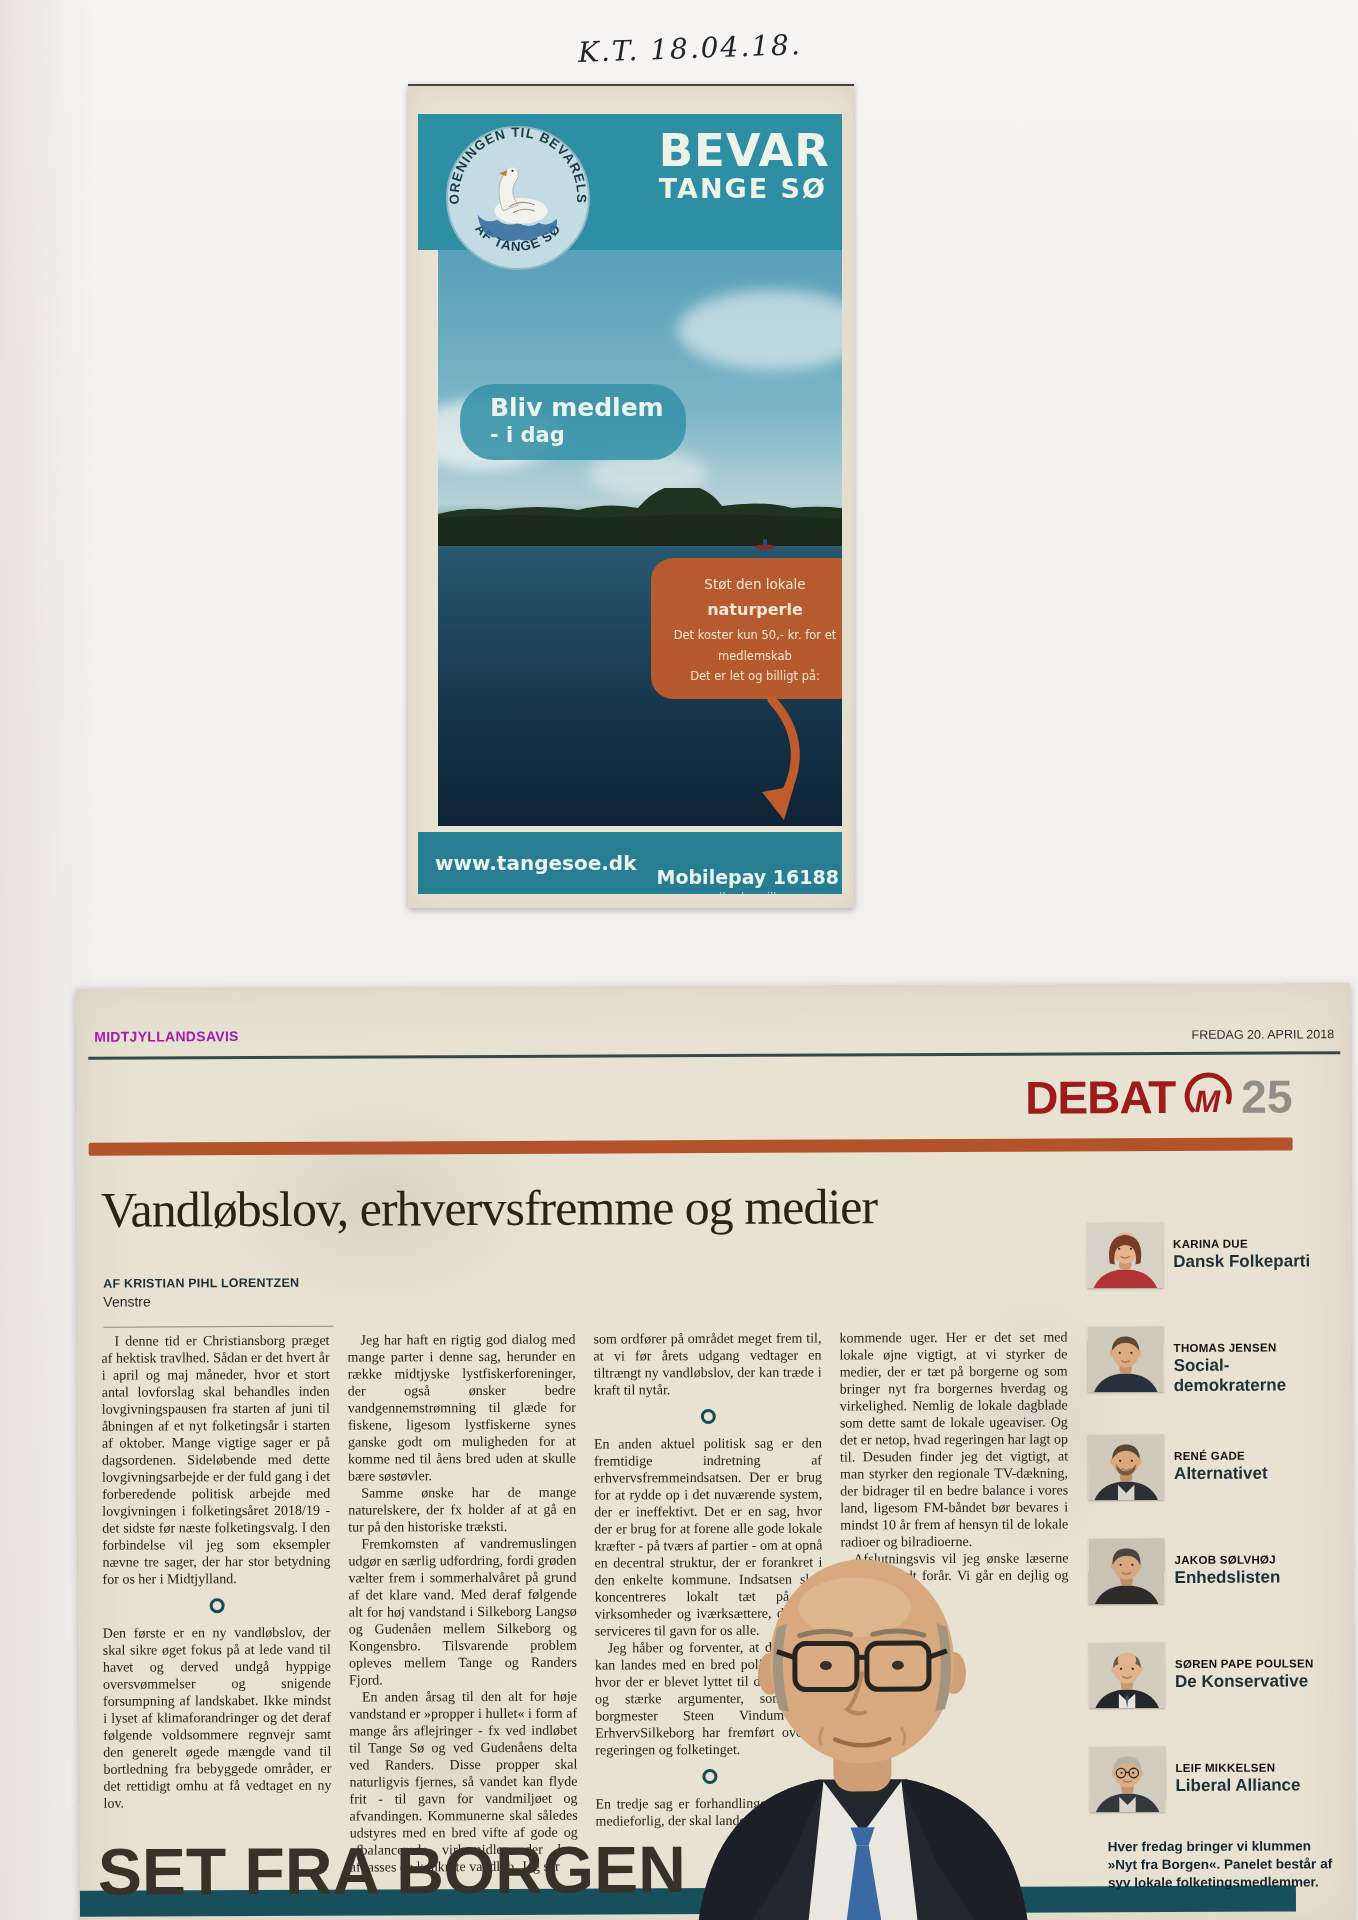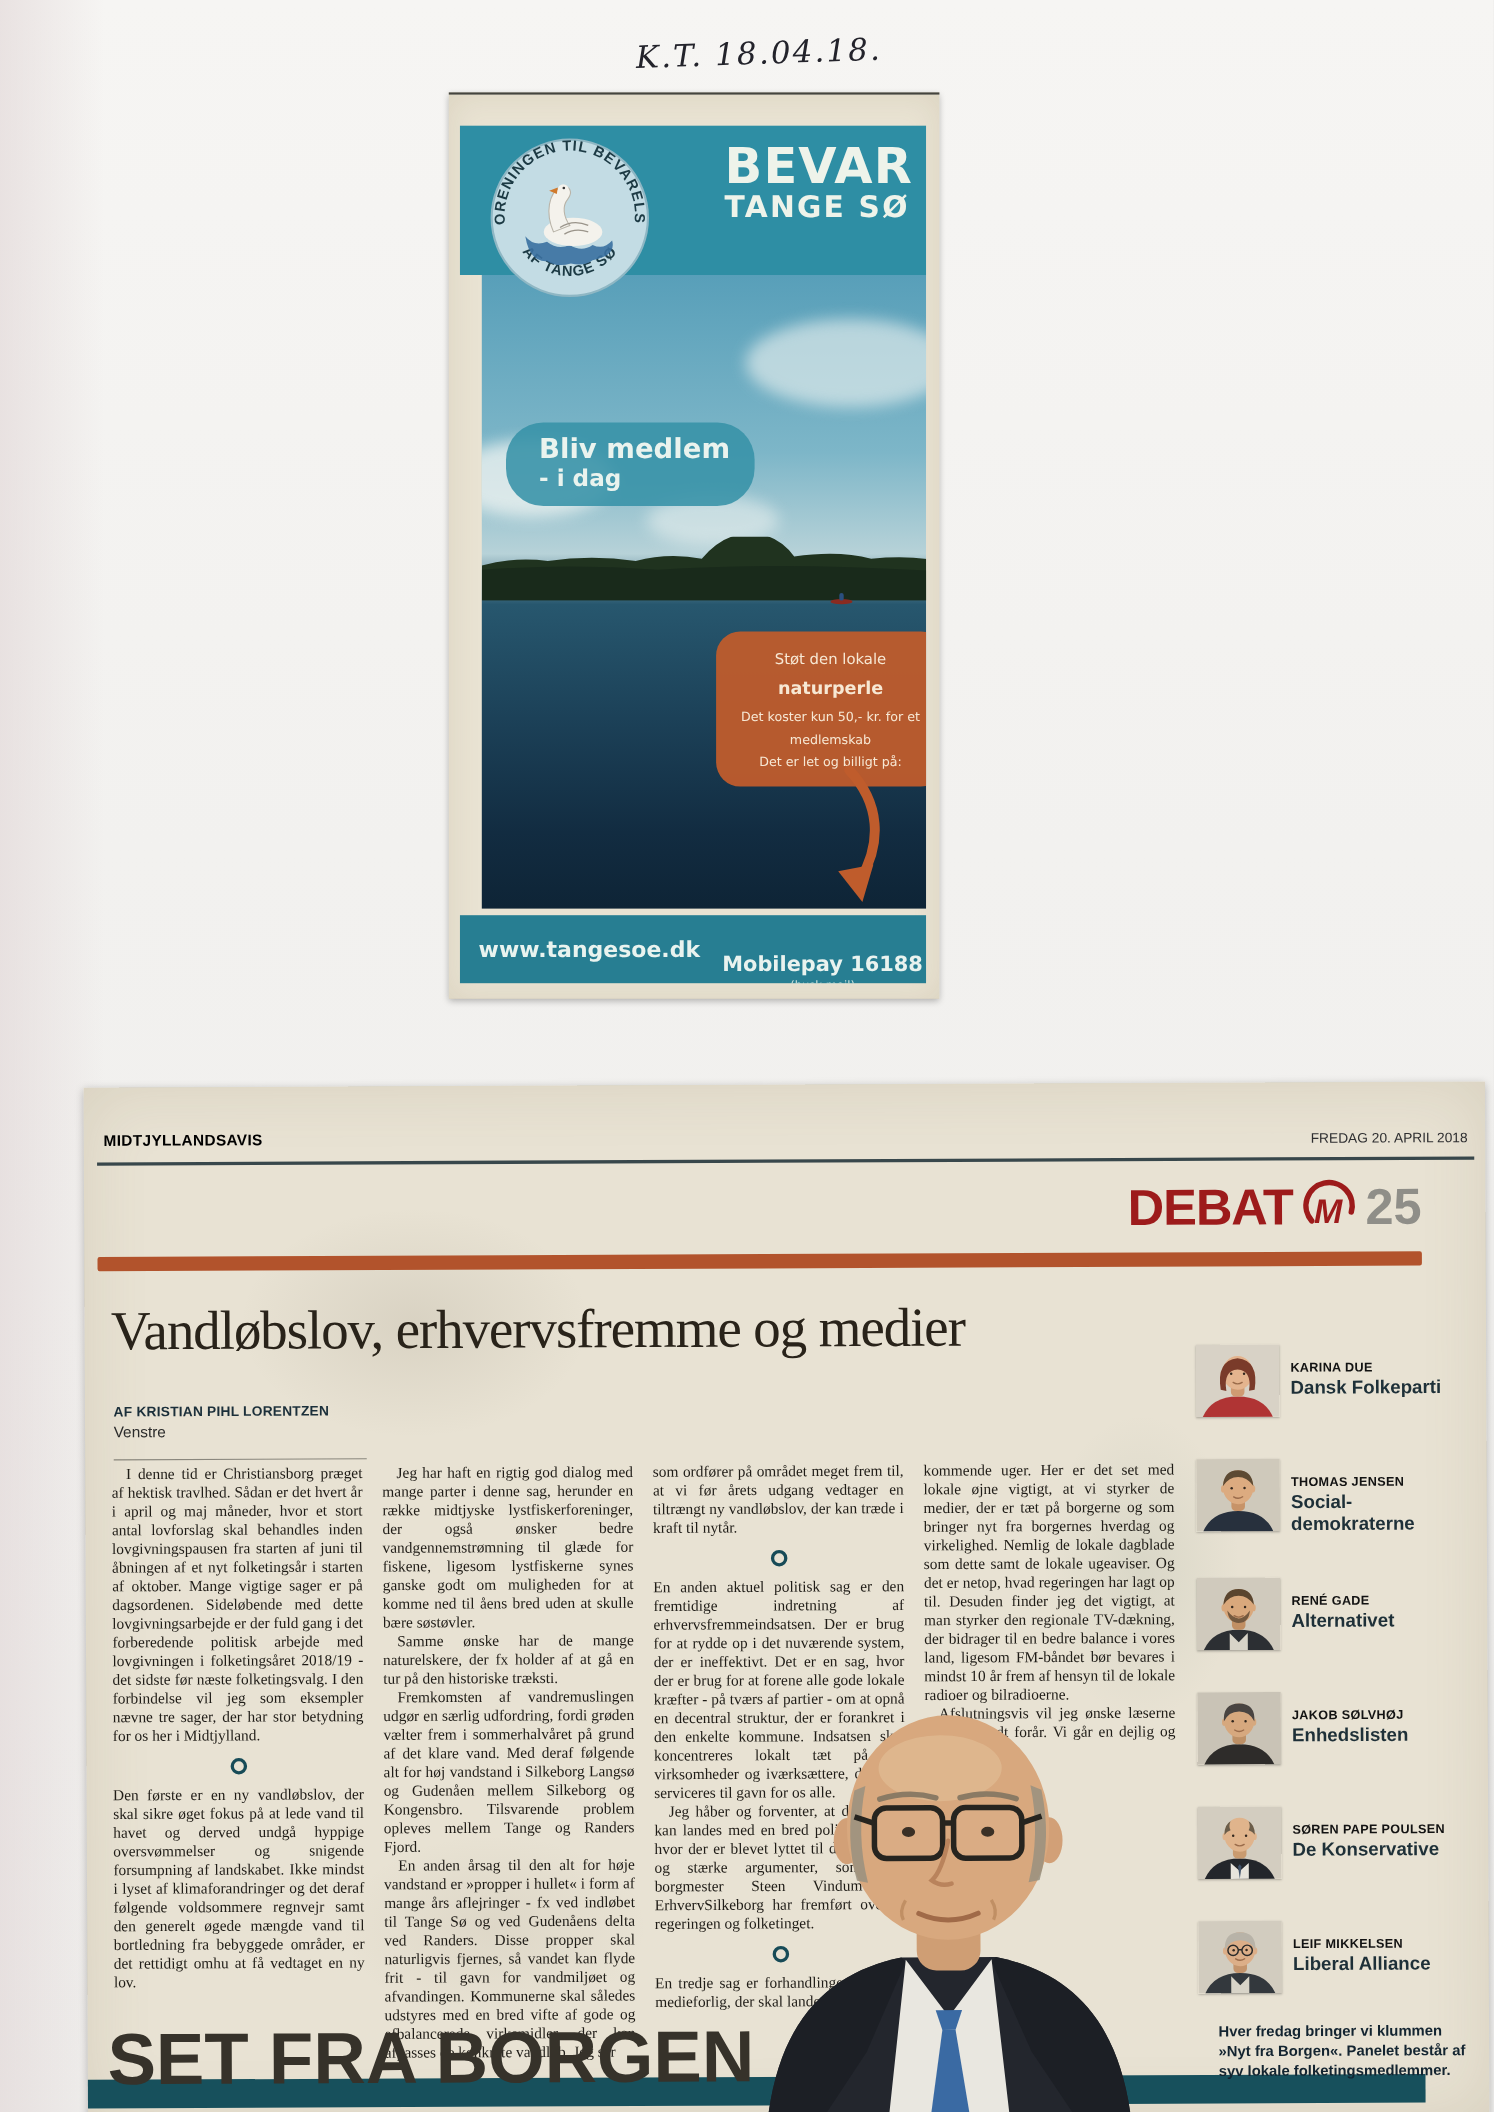--- a/index.html
+++ b/index.html
@@ -24,38 +24,38 @@
         background:linear-gradient(180deg,#589fb9 0%,#7db6c8 28%,#b7d2d8 44%,
                    #27576e 52%,#1c4158 70%,#122c41 88%,#0e2436 100%);margin-left:20px;}
   .cloud{position:absolute;background:#f2f5f2;border-radius:50%;filter:blur(7px);opacity:.75;}
   .treeband{position:absolute;left:0;right:0;top:238px;height:58px;}
   .kayak{position:absolute;left:316px;top:288px;width:22px;height:12px;}
   .cta-bubble{position:absolute;left:22px;top:134px;width:226px;height:76px;border-radius:34px;
         background:rgba(55,146,167,.88);color:#eaf3ee;font-family:"DejaVu Sans",sans-serif;
         padding:10px 0 0 30px;box-sizing:border-box;}
   .cta-bubble .c1{font-size:25px;font-weight:700;line-height:1.15;}
   .cta-bubble .c2{font-size:21px;font-weight:700;}
-  .offer-box{position:absolute;left:213px;width:208px;top:324px;border-radius:22px;background:rgba(191,92,44,.95);
+  .offer-box{position:absolute;left:213px;width:208px;top:308px;border-radius:22px;background:rgba(191,92,44,.95);
         color:#f7e8d4;text-align:center;padding:14px 8px 12px 8px;box-sizing:border-box;
         font-family:"DejaVu Sans",sans-serif;line-height:1.8;}
   .offer-box .o1{font-size:13.5px;}
   .offer-box .o1 b{font-size:16px;font-weight:700;}
   .offer-box .o2,.offer-box .o3{font-size:11.5px;}
   .ad-arrow{position:absolute;left:300px;top:446px;width:80px;height:128px;}
   .ad-footer{position:absolute;left:0;right:0;bottom:0;height:62px;background:#277e92;display:flex;
         align-items:center;color:#e9f3ef;font-family:"DejaVu Sans",sans-serif;}
   .ad-footer .web{flex:1.25;text-align:center;font-size:20px;font-weight:700;}
   .ad-footer .mp{flex:1;text-align:center;margin-top:42px;}
   .ad-footer .mp .m1{font-size:19px;font-weight:700;}
   .ad-footer .mp .m2{font-size:10.5px;color:#cfe4de;margin-top:2px;}
   
   .paper{position:absolute;left:78px;top:986px;width:1274px;height:940px;background:#e8e2d3;
         transform:rotate(-0.25deg);box-shadow:0 2px 8px rgba(0,0,0,.25), inset 0 0 60px rgba(120,105,70,.14);}
   .smudge{position:absolute;border-radius:50%;pointer-events:none;}
-  .mast{position:absolute;left:18px;top:40px;font-size:14px;font-weight:800;letter-spacing:.3px;color:#000000;}
+  .mast{position:absolute;left:18px;top:40px;font-size:14px;font-weight:800;letter-spacing:.3px;color:#a21caf;}
   .mdate{position:absolute;right:16px;top:44px;font-size:12.5px;color:#2e2e30;}
   .mast-rule{position:absolute;left:12px;right:10px;top:68px;height:2.5px;background:#38474b;}
   .debat{position:absolute;top:80px;right:58px;display:flex;align-items:flex-end;gap:7px;}
   .debat-word{font-size:46px;font-weight:800;line-height:.9;color:#9d1b1b;letter-spacing:-1px;}
   .mlogo{width:52px;height:54px;}
   .pagenum{font-size:46px;font-weight:700;line-height:.9;color:#8f8e88;}
   .orange-bar{position:absolute;left:12px;right:58px;top:154px;height:13px;background:#b2532c;border-radius:2px;}
   .headline{position:absolute;left:24px;top:192px;font-family:"Liberation Serif",serif;font-weight:400;
         font-size:50px;letter-spacing:-1px;color:#29231a;white-space:nowrap;}
   .byline{position:absolute;left:26px;top:288px;}

